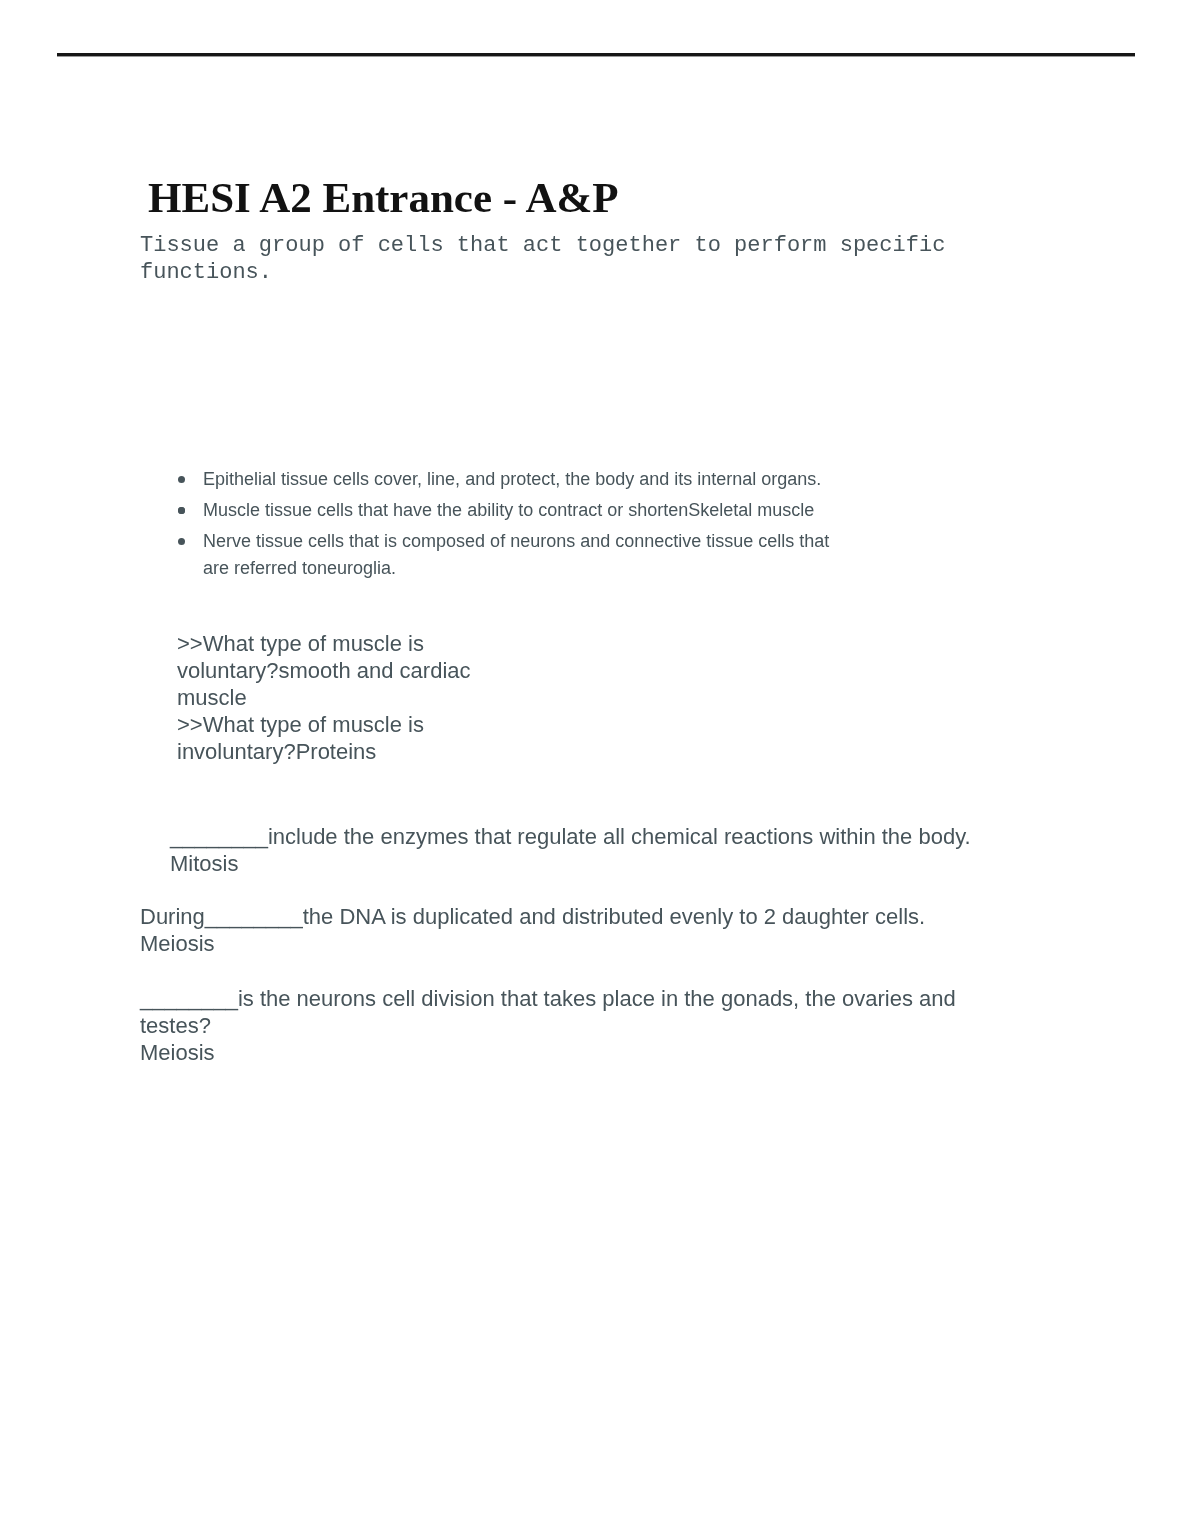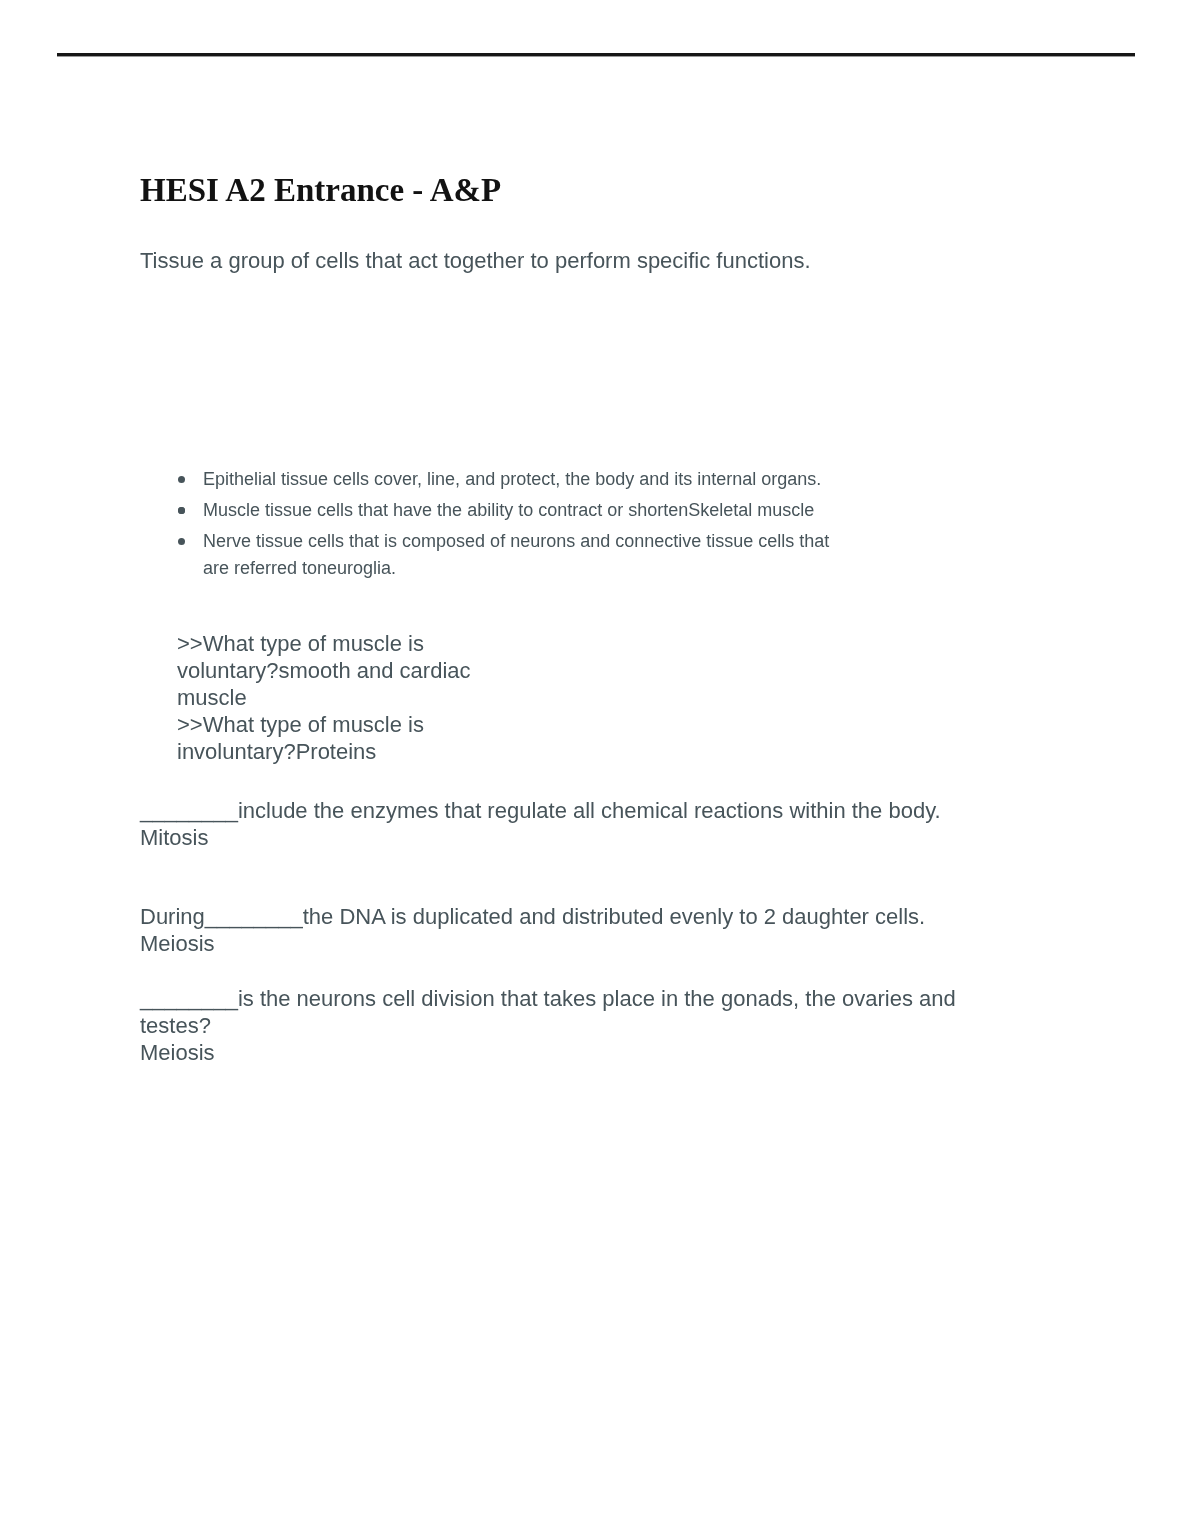--- a/index.html
+++ b/index.html
@@ -21,40 +21,40 @@
     top: 53px;
     width: 1078px;
     height: 3px;
     background: #161616;
     border-bottom: 1px solid #9a9a9a;
   }
   .title {
     position: absolute;
     left: 140px;
     top: 166px;
-    margin: 0;
+    margin: 8px;
     width: 920px;
     font-family: "Liberation Serif", serif;
     font-weight: bold;
-    font-size: 33px;
+    font-size: 43px;
     line-height: 48px;
     color: #121212;
     white-space: pre-line;
   }
   .para {
     position: absolute;
     left: 140px;
     margin: 0;
     width: 920px;
     font-size: 22px;
     line-height: 27px;
     color: #47545a;
     white-space: pre-line;
   }
-  .intro   { top: 247px; }
+  .intro   { top: 232px; font-family: Liberation Mono, monospace; }
   .tissues { top: 312px; }
   .bullets {
     position: absolute;
     left: 140px;
     top: 466px;
     margin: 0;
     padding: 0;
     width: 920px;
     list-style: none;
     font-size: 18px;
@@ -74,21 +74,21 @@
     width: 7px;
     height: 7px;
     border-radius: 50%;
     background: #47545a;
   }
   .muscle-block {
     top: 630px;
     left: 177px;
     width: 880px;
   }
-  .qa0 { top: 797px; }
+  .qa0 { top: 823px; margin-left: 30px; }
   .qa1 { top: 903px; }
   .qa2 { top: 985px; }
   .qa3 { top: 1092px; }
   .qa4 { top: 1173px; }
 </style>
 </head>
 <body>
 
 <div class="page">
 

